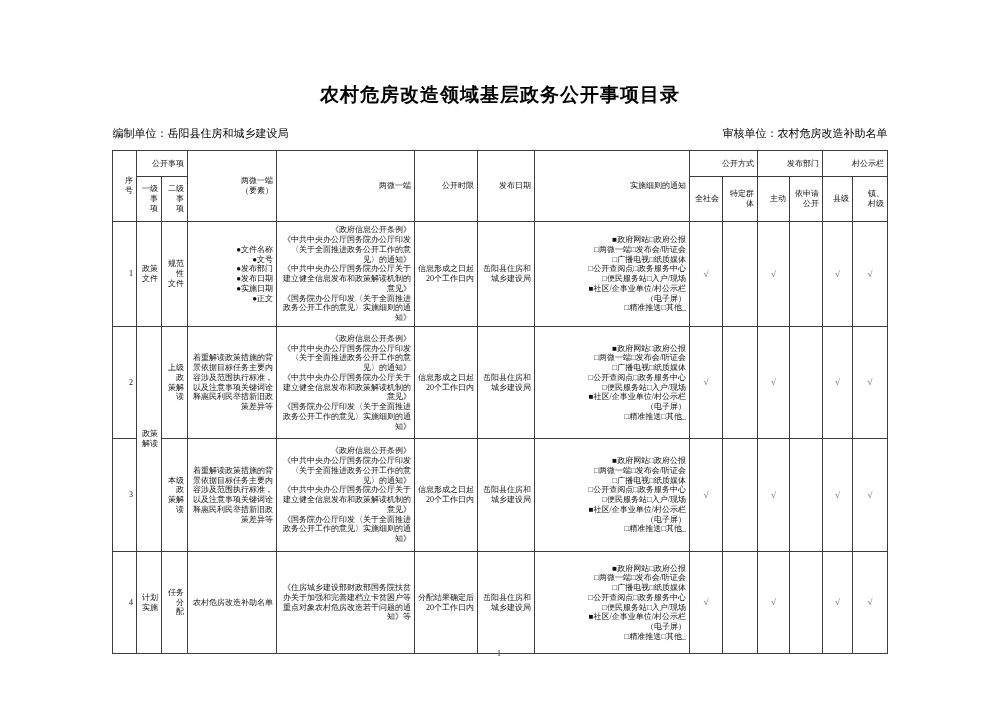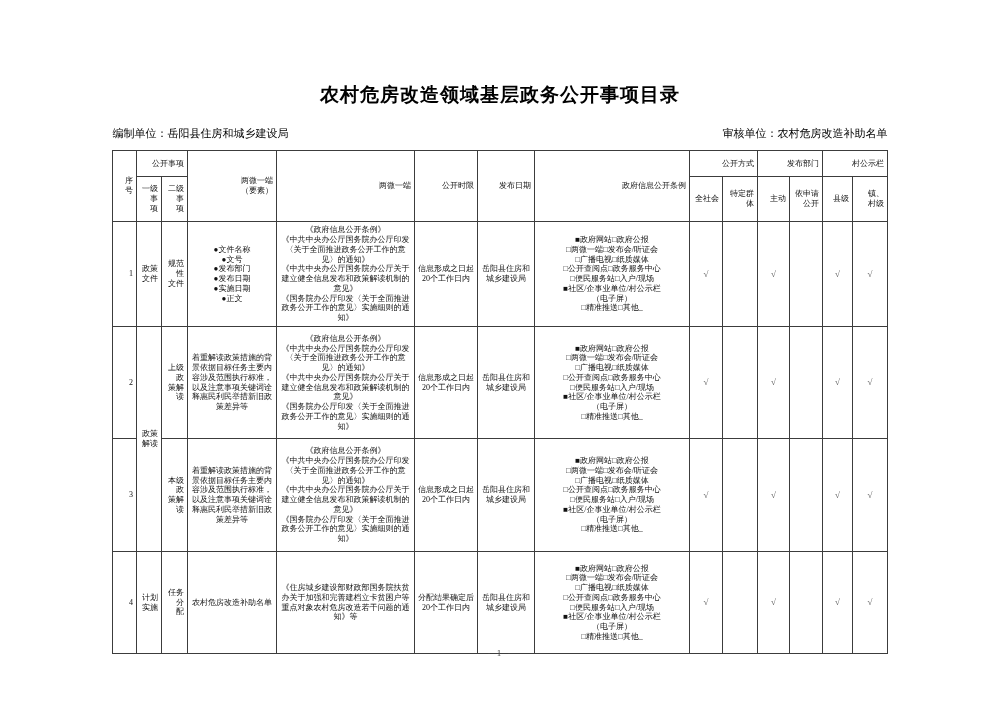--- a/index.html
+++ b/index.html
@@ -17,21 +17,21 @@
   }
   table.main{
     width:775px;margin:0 auto;border-collapse:collapse;table-layout:fixed;
     font-size:8px;line-height:1.22;color:#111;
   }
   table.main th, table.main td{
     border:1px solid #3c3c3c;padding:2px 3px;white-space:pre-line;
     font-weight:normal;vertical-align:middle;word-break:break-all;
   }
   .c{text-align:right;}
-  .l{text-align:center;}
+  .l{text-align:right;}
   .check{color:#666;font-size:9px;text-align:center;}
   .bottom-cell{vertical-align:bottom;padding-bottom:3px;font-family:Liberation Mono, monospace;}
   .footer{
     position:absolute;top:648px;left:0;width:100%;text-align:center;
     font-size:9px;color:#444;letter-spacing:2px;
   }
 </style>
 </head>
 <body>
 
@@ -64,21 +64,21 @@
     <thead>
       <tr style="height:26px">
         <th rowspan="2" class="c">序
 号</th>
         <th colspan="2" class="c">公开事项</th>
         <th rowspan="2" class="c">两微一端
 （要素）</th>
         <th rowspan="2" class="c">两微一端</th>
         <th rowspan="2" class="c">公开时限</th>
         <th rowspan="2" class="c">发布日期</th>
-        <th rowspan="2" class="c">政府信息公开条例</th>
+        <th rowspan="2" class="c">实施细则的通知</th>
         <th colspan="2" class="c">公开方式</th>
         <th colspan="2" class="c">发布部门</th>
         <th colspan="2" class="c">村公示栏</th>
       </tr>
       <tr style="height:45px">
         <th class="c">一级事
 项</th>
         <th class="c">二级事
 项</th>
         <th class="c">全社会</th>

